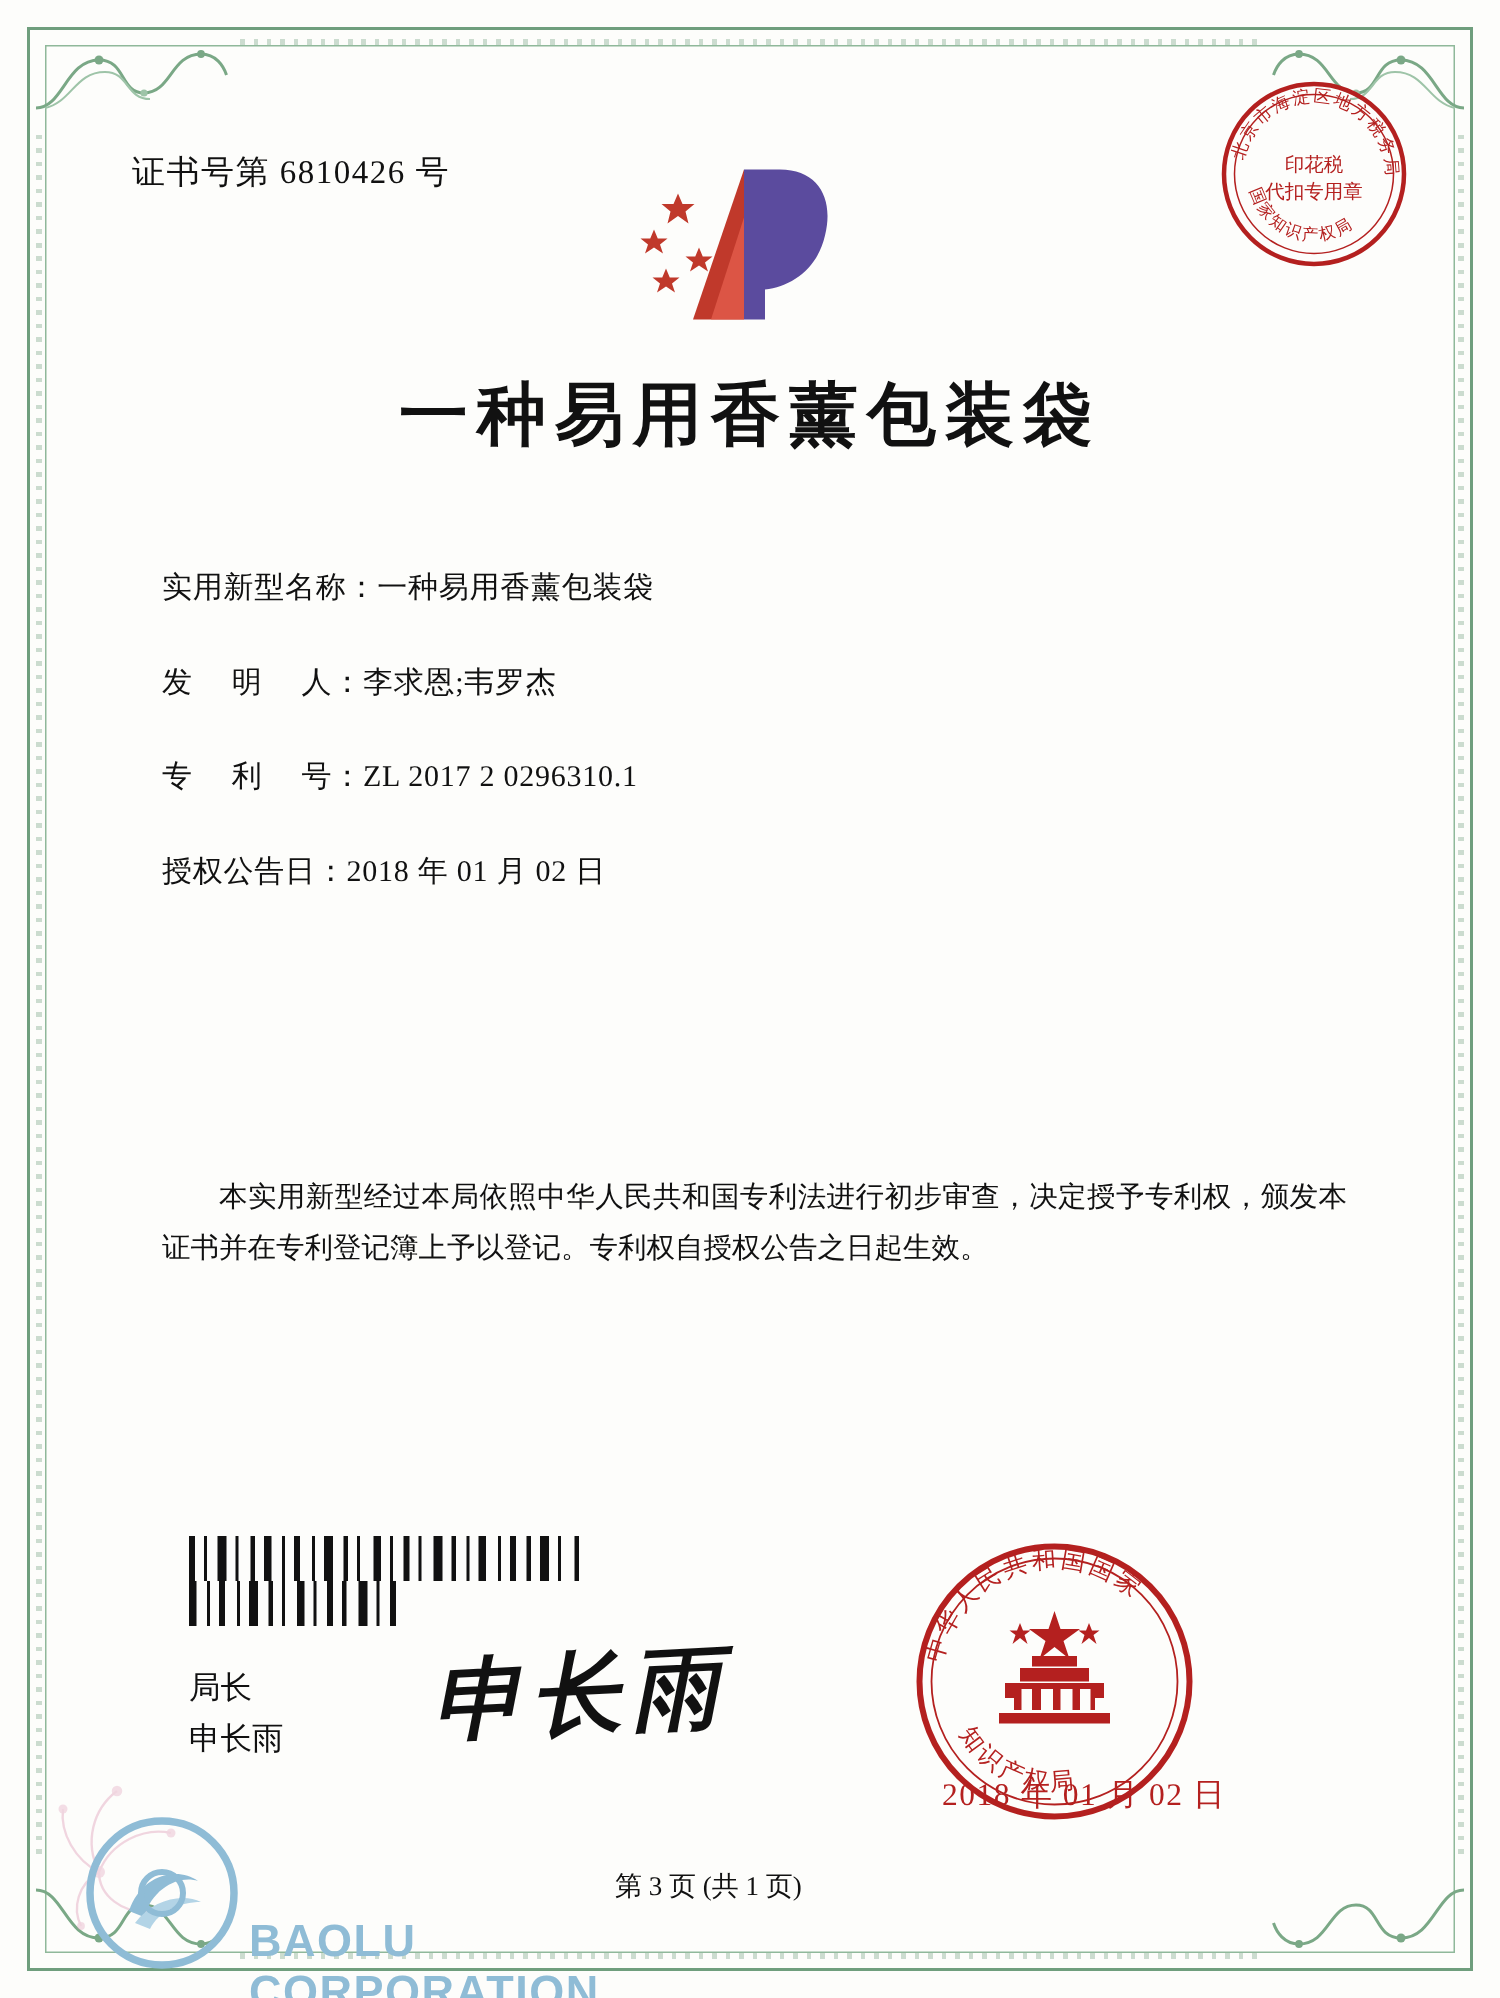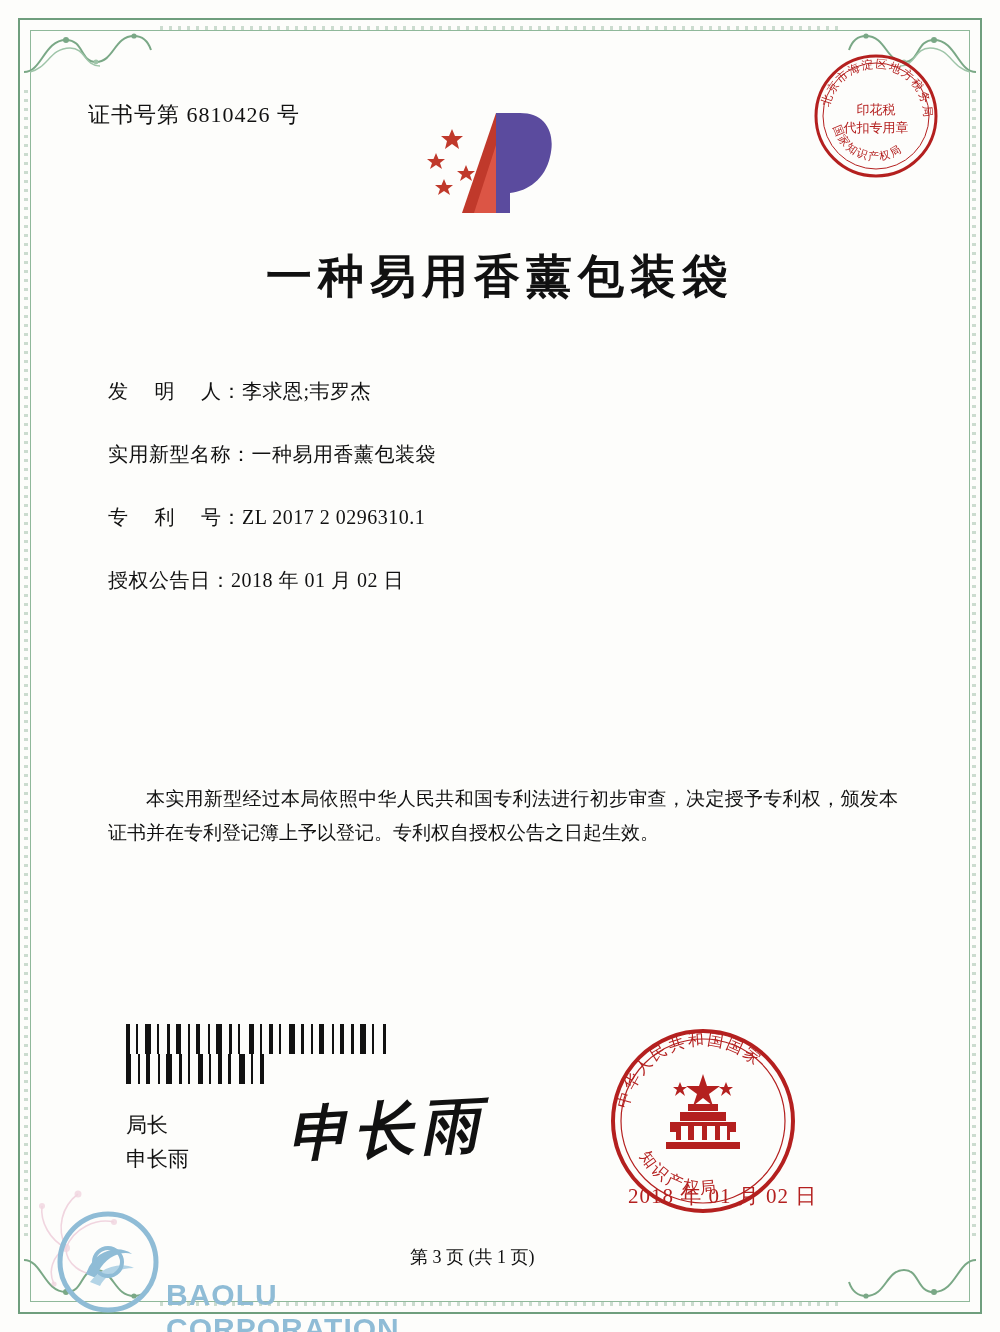--- a/index.html
+++ b/index.html
@@ -321,26 +321,26 @@
       </text>
       <text x="64" y="62" text-anchor="middle" font-size="13" fill="#b4201f" font-family="'DejaVu Serif',serif">印花税</text>
       <text x="64" y="80" text-anchor="middle" font-size="13" fill="#b4201f" font-family="'DejaVu Serif',serif">代扣专用章</text>
     </svg>
   </div>
 
   <div class="main-title">一种易用香薰包装袋</div>
 
   <div class="fields">
     <div class="field-row">
+      <span class="field-label">实用新型名称：</span>
+      <span class="field-value">一种易用香薰包装袋</span>
+    </div>
+    <div class="field-row">
       <span class="field-label">发　 明　 人：</span>
       <span class="field-value">李求恩;韦罗杰</span>
-    </div>
-    <div class="field-row">
-      <span class="field-label">实用新型名称：</span>
-      <span class="field-value">一种易用香薰包装袋</span>
     </div>
     <div class="field-row">
       <span class="field-label">专　 利　 号：</span>
       <span class="field-value">ZL 2017 2 0296310.1</span>
     </div>
     <div class="field-row">
       <span class="field-label">授权公告日：</span>
       <span class="field-value">2018 年 01 月 02 日</span>
     </div>
   </div>

